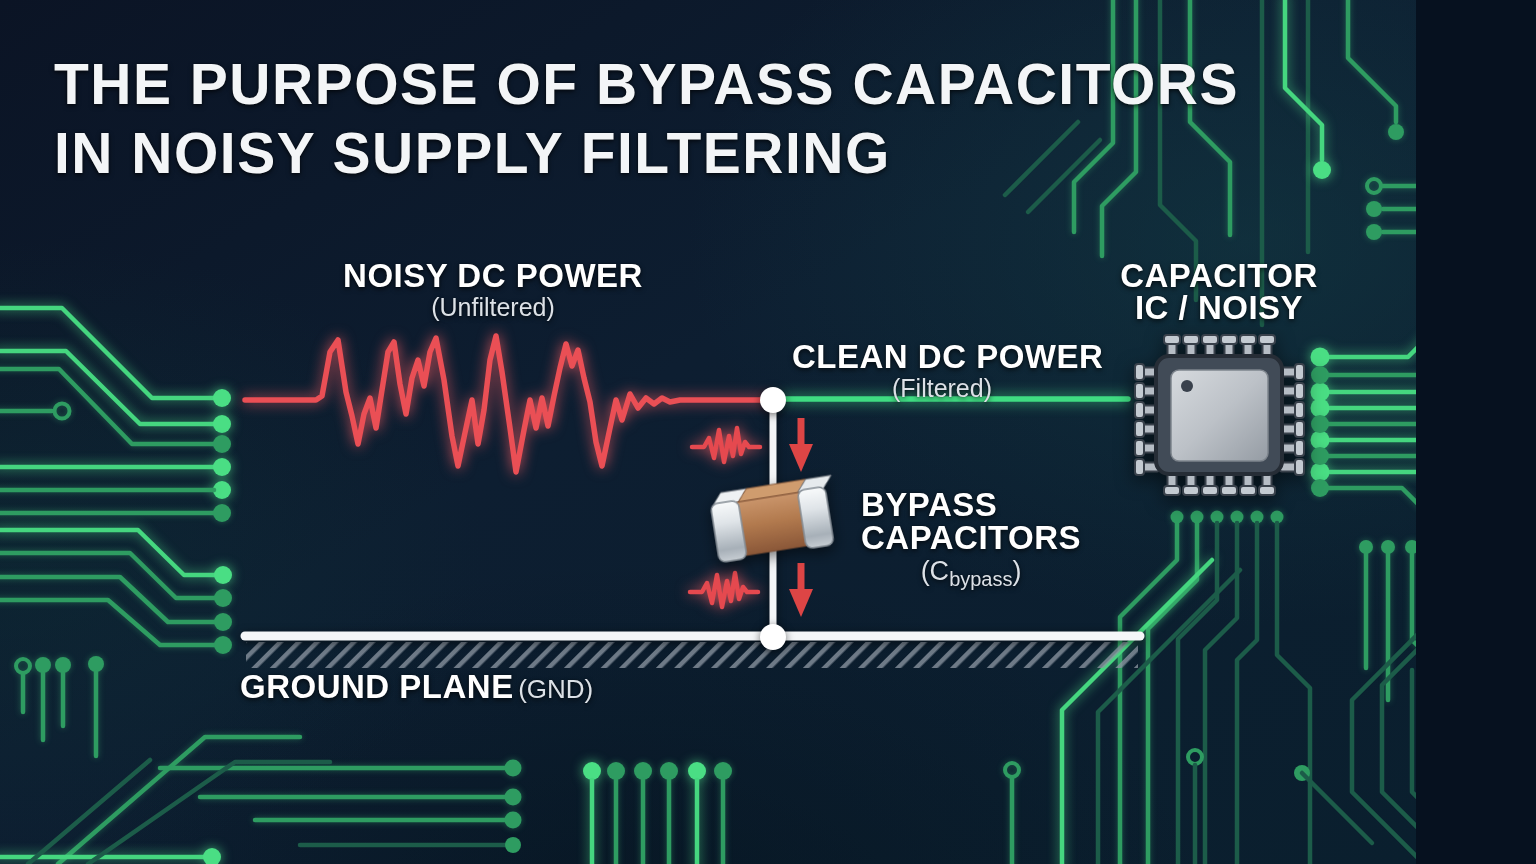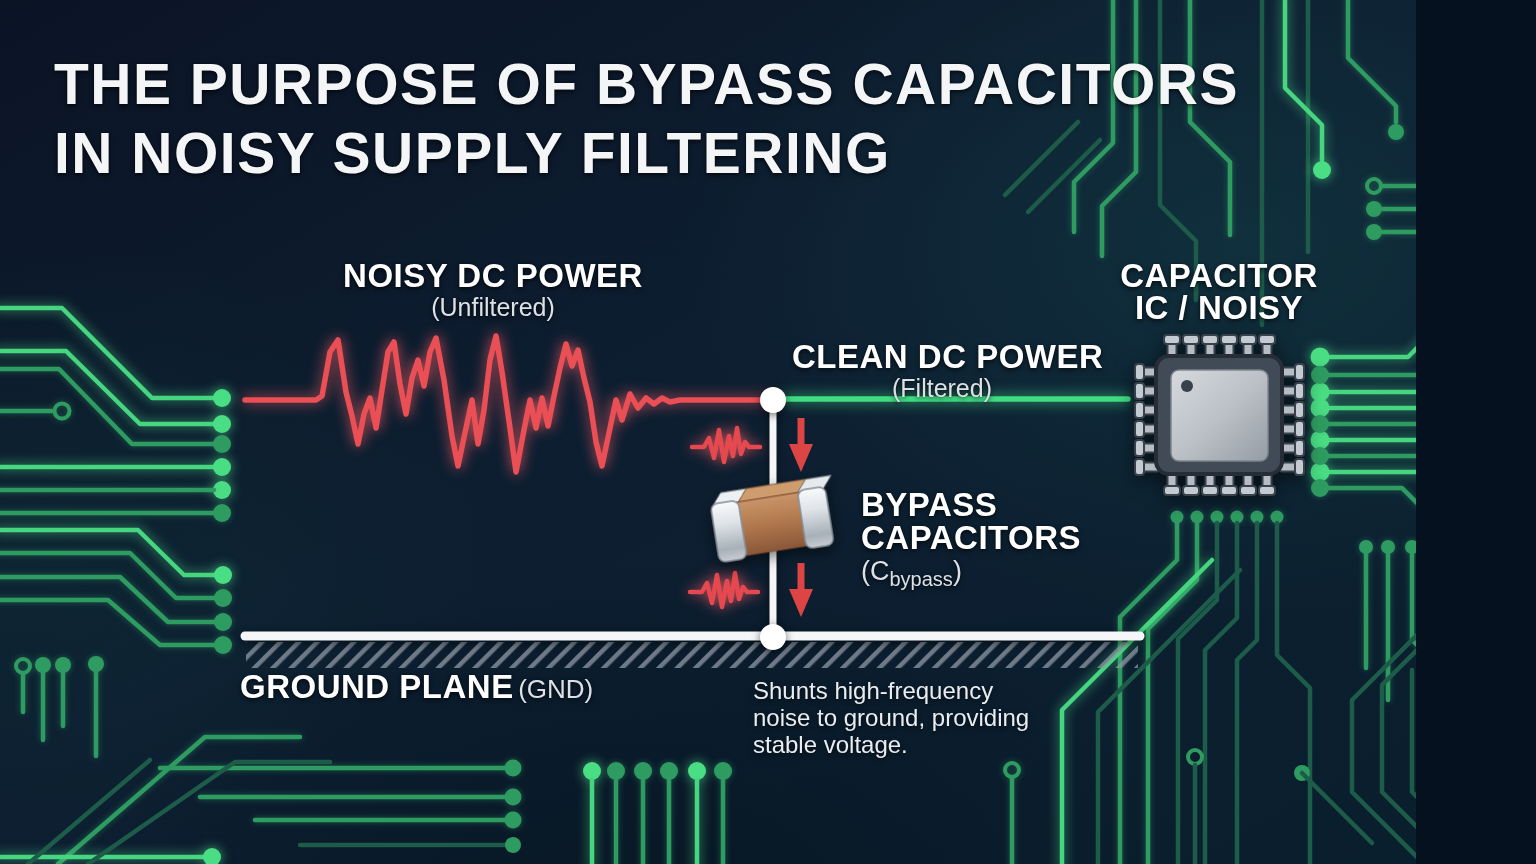--- a/index.html
+++ b/index.html
@@ -27,21 +27,21 @@
   .txt{position:absolute;white-space:nowrap;text-shadow:0 2px 5px rgba(0,0,0,0.65),0 0 2px rgba(0,0,0,0.4);}
   .title{left:54px;top:50px;color:#f3f5f7;font-size:57px;font-weight:bold;letter-spacing:1.5px;line-height:69px;}
   .lblMain{color:#ffffff;font-size:33px;font-weight:bold;letter-spacing:0.5px;line-height:32px;}
   .lblSub{color:#dce1e7;font-size:25px;font-weight:normal;line-height:30px;}
   .center{text-align:center;}
   .noisy{left:343px;top:260px;width:300px;}
   .clean{left:792px;top:328px;width:300px;margin-top:13px;}
   .ic{left:1094px;top:260px;width:250px;}
   .bypass{left:845px;top:488px;margin-left:16px;}
   .bypass .lblMain{line-height:33px;}
-  .formula{color:#dce1e7;font-size:27px;font-weight:normal;margin-top:2px;}
+  .formula{color:#dce1e7;font-size:27px;font-weight:normal;margin-top:2px;text-align:center;}
   .formula sub{font-size:20px;}
   .ground{left:240px;top:671px;text-align:center;}
   .ground .lblSub{font-size:26px;}
   .caption{left:753px;top:677px;color:#e9edf1;font-size:24px;font-weight:normal;line-height:27px;white-space:nowrap;position:absolute;text-shadow:0 2px 5px rgba(0,0,0,0.65);}
 </style>
 </head>
 <body>
 
 <div class="stage">
 
@@ -343,19 +343,14 @@
     <div class="lblMain">BYPASS</div>
     <div class="lblMain">CAPACITORS</div>
     <div class="formula"><span>(C</span><sub>bypass</sub><span>)</span></div>
   </div>
 
   <div class="txt ground">
     <span class="lblMain">GROUND PLANE</span>
     <span class="lblSub">(GND)</span>
   </div>
 
-  <div class="caption">
-    <div>Shunts high-frequency</div>
-    <div>noise to ground, providing</div>
-    <div>stable voltage.</div>
-  </div>
 
 </div>
 
 </body></html>

